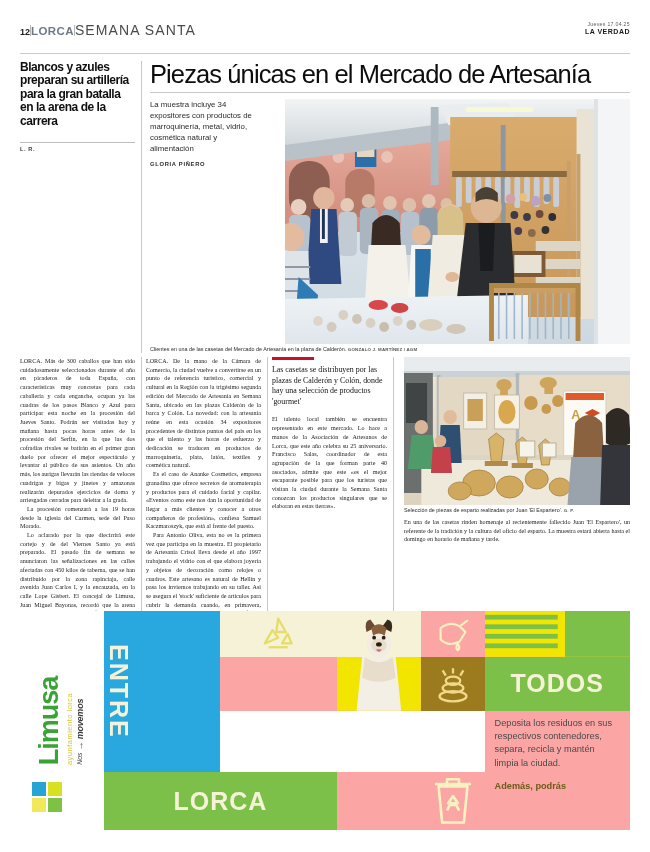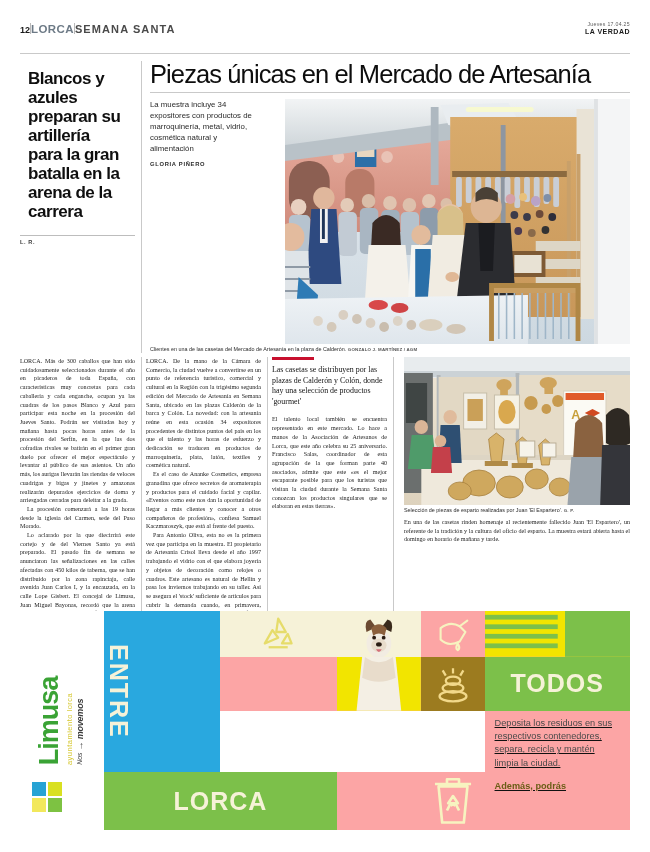--- a/index.html
+++ b/index.html
@@ -53,22 +53,22 @@
     position: relative;
     top: 1px;
   }
   .mh-section {
     font-size: 11.5px;
     font-weight: bold;
     color: #6d7a86;
     letter-spacing: 0.4px;
   }
   .mh-subsection {
-    font-size: 11px;
-    font-weight: bold;
+    font-size: 14px;
+    font-weight: normal;
     color: #4a4a4a;
     letter-spacing: 1.1px;
   }
   .mh-right {
     text-align: right;
     font-family: "Liberation Sans", sans-serif;
     line-height: 1.15;
   }
   .mh-date {
     font-size: 5.2px;
@@ -98,25 +98,25 @@
   .col-left {
     width: 122px;
     flex: 0 0 122px;
     padding-right: 6px;
     box-sizing: border-box;
     border-right: 1px solid #c9c9c9;
   }
   .sec-head {
     font-family: "Liberation Sans", sans-serif;
     font-weight: bold;
-    font-size: 17px;
+    font-size: 12px;
     line-height: 1.12;
     letter-spacing: -0.45px;
     color: #0f0f0f;
-    margin: 8px;
+    margin: 0;
   }
   .byline-rule {
     border: 0;
     border-top: 1px solid #bdbdbd;
     margin: 14px 0 3px 0;
   }
   .byline-sm {
     font-family: "Liberation Sans", sans-serif;
     font-size: 5.6px;
     font-weight: bold;
@@ -792,21 +792,21 @@
         </svg>
       </div>
       <div class="cell c-yellow" style="grid-column: 5 / span 1;">
         <div class="bigword" style="background:#7cc04a;">TODOS</div>
       </div>
 
       <div class="cell c-green" style="grid-column: 1 / span 2;">
         <div class="bigword">LORCA</div>
       </div>
       <div class="cell c-yellow"></div>
-      <div class="cell c-yellow" style="grid-column: 5 / span 1; grid-row: 3 / span 2; text-decoration: underline;">
+      <div class="cell c-yellow" style="grid-column: 5 / span 1; grid-row: 3 / span 2;">
         <div class="ad-copy">
           <p class="copy-main">Deposita los residuos en sus respectivos contenedores, separa, recicla y mantén limpia la ciudad.</p>
           <p class="copy-bold">
             <span>Además, podrás</span><br>
             <br>
             
           </p>
         </div>
       </div>
 

